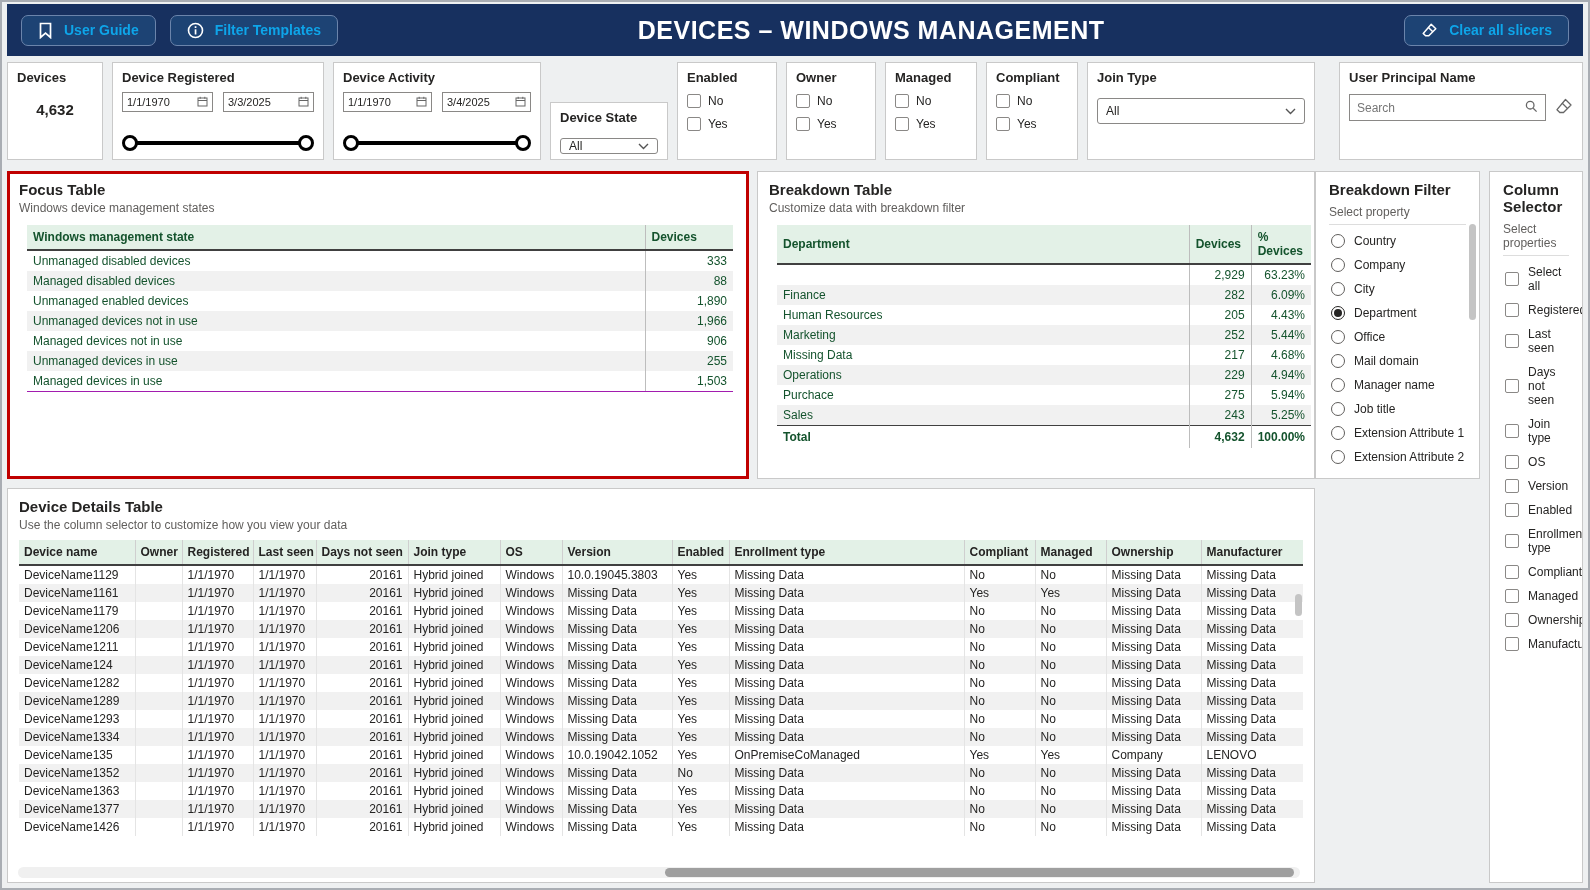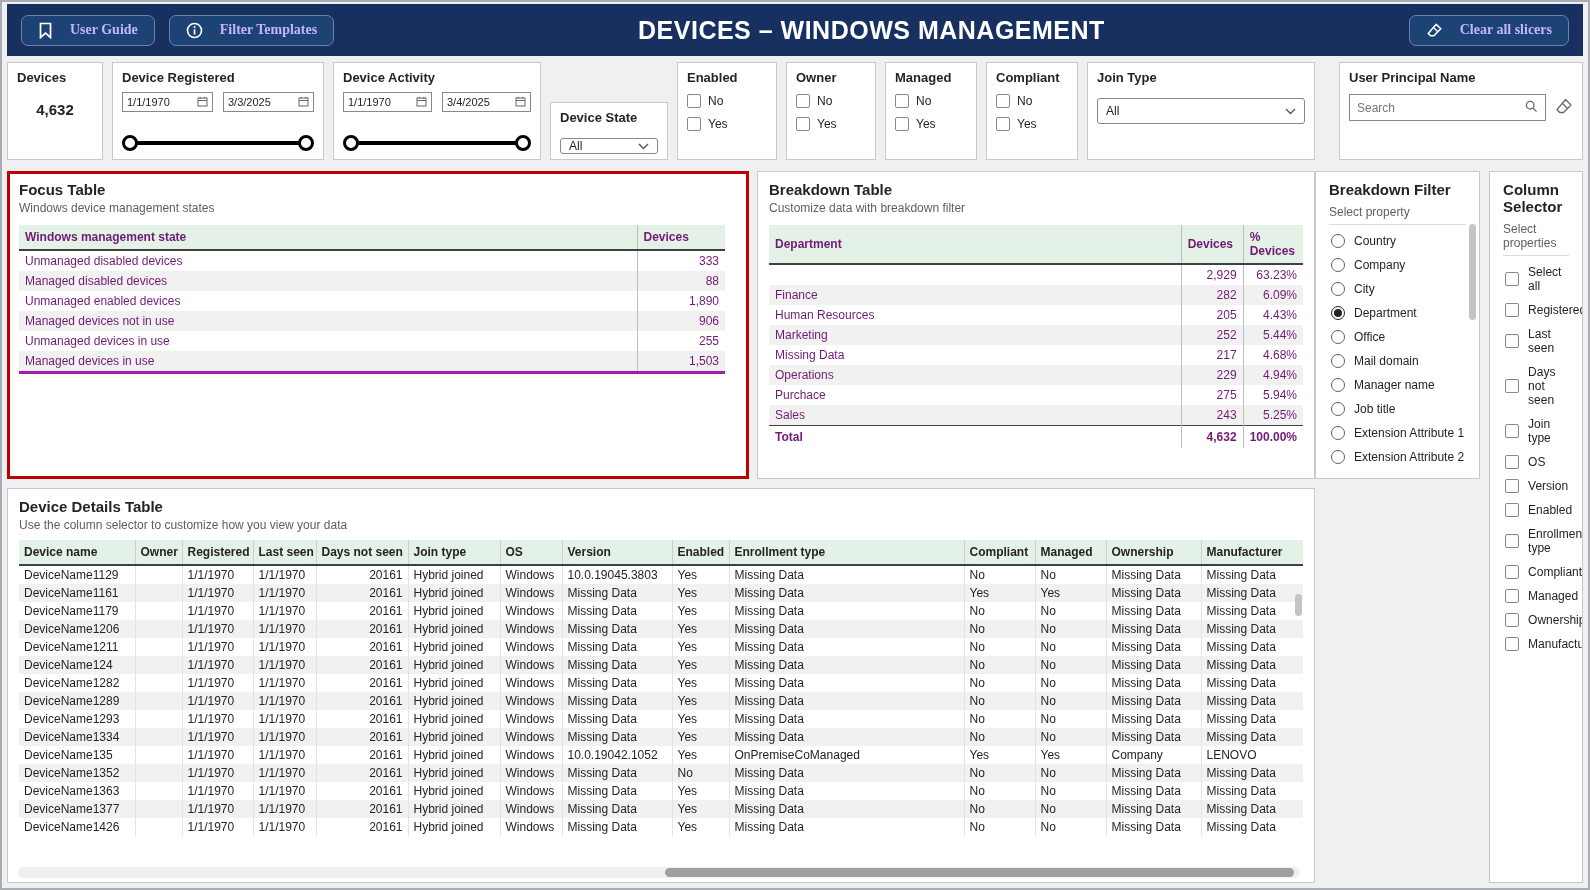--- a/index.html
+++ b/index.html
@@ -2,21 +2,21 @@
 <html style="--header_bg: #17305f; --header_btn: #1d4374; --accent_red: #c00000; --table_header: #e3f1e7;"><head>
 <meta charset="utf-8">
 <style>
   *{box-sizing:border-box;margin:0;padding:0;}
   html,body{width:1590px;height:890px;}
   body{font-family:"Liberation Sans","DejaVu Sans",sans-serif;background:#fff;color:#252423;}
   .page{width:1590px;height:890px;background:#eef0f1;border:2px solid #a9adb3;padding:2px 5px 5px;display:flex;flex-direction:column;}
 
   
   .topbar{height:52px;flex:none;background:var(--header_bg,#17305f);display:flex;align-items:center;padding:0 14px;gap:14px;margin-bottom:6px;}
-  .tb-btn{display:flex;align-items:center;gap:17px;background:var(--header_btn,#1d4374);border:1px solid #6b84ab;border-radius:7px;padding:6px 16px;font-size:14px;font-weight:bold;color:#c4b5fd;cursor:pointer;white-space:nowrap;font-family:Liberation Serif, serif;}
+  .tb-btn{display:flex;align-items:center;gap:11px;background:var(--header_btn,#1d4374);border:1px solid #6b84ab;border-radius:7px;padding:6px 16px;font-size:14px;font-weight:bold;color:#0ea5e9;cursor:pointer;white-space:nowrap;}
   .topbar-title{flex:1;text-align:center;font-size:25px;font-weight:bold;color:#fff;letter-spacing:.5px;}
   .tb-icon{display:inline-flex;flex:none;}
 
   
   .filter-row{height:98px;flex:none;display:flex;gap:9px;margin-bottom:11px;}
   .card{background:#fff;border:1px solid #c9c9c9;padding:7px 9px;display:flex;flex-direction:column;flex:none;}
   .card-label{font-size:13px;font-weight:bold;color:#252423;white-space:nowrap;}
   .devices-card{width:96px;}
   .devices-value{text-align:center;font-size:15px;font-weight:bold;margin-top:16px;}
   .date-card{width:212px;}
@@ -49,28 +49,28 @@
   .right-col{flex:1;display:flex;flex-direction:row;gap:9px;min-height:0;}
   .mid-row{height:308px;flex:none;display:flex;gap:8px;}
   .panel{background:#fff;border:1px solid #c9c9c9;padding:9px 11px;position:relative;overflow:hidden;}
   .panel-title{font-size:15px;font-weight:bold;}
   .panel-sub{font-size:12px;color:#605e5c;margin-top:3px;}
   .focus-panel{width:742px;flex:none;border:3px solid var(--accent_red,#c00000);padding:7px 9px;}
   .breakdown-panel{flex:1;}
   .device-panel{flex:1;min-height:0;}
 
   
-  .data-table{border-collapse:collapse;font-size:12px;color:#701a75;}
+  .data-table{border-collapse:collapse;font-size:12px;color:#14532d;margin-left:8px;}
   .data-table th{background:var(--table_header,#e3f1e7);font-weight:bold;text-align:left;padding:5px 6px;border-bottom:2px solid #404040;cursor:pointer;}
   .data-table td{padding:3px 6px;}
   .data-table tbody tr:nth-child(even){background:#f1f1f1;}
   .num{text-align:right;}
   .vline{border-left:1px solid #bdbdbd;}
   .focus-table{width:706px;margin-top:10px;}
-  .focus-table tbody tr:last-child td{border-bottom:3px solid #a21caf;}
+  .focus-table tbody tr:last-child td{border-bottom:1px solid #a21caf;}
   .bd-table{width:100%;margin-top:10px;}
   .total-row td{font-weight:bold;border-top:1px solid #404040;padding:4px 6px;background:#fff;}
 
   .device-wrap{margin-top:8px;overflow:hidden;height:calc(100% - 46px);position:relative;}
   .device-table{table-layout:fixed;width:1302px;border-collapse:collapse;font-size:12px;}
   .device-table th{background:var(--table_header,#e3f1e7);font-weight:bold;text-align:left;padding:5px 5px;border-bottom:2px solid #404040;border-right:1px solid #cfcfcf;white-space:nowrap;overflow:hidden;cursor:pointer;}
   .device-table td{padding:2px 5px;border-right:1px solid #e4e4e4;white-space:nowrap;overflow:hidden;}
   .device-table tbody tr:nth-child(even){background:#f1f1f1;}
   .device-table td:nth-child(5){text-align:right;}
 
@@ -299,20 +299,24 @@
               </tr>
                 <tr>
                 <td>Managed disabled devices</td>
                 <td class="num vline">88</td>
               </tr>
                 <tr>
                 <td>Unmanaged enabled devices</td>
                 <td class="num vline">1,890</td>
               </tr>
                 <tr>
+                <td>Unmanaged devices not in use</td>
+                <td class="num vline">1,966</td>
+              </tr>
+                <tr>
                 <td>Managed devices not in use</td>
                 <td class="num vline">906</td>
               </tr>
                 <tr>
                 <td>Unmanaged devices in use</td>
                 <td class="num vline">255</td>
               </tr>
                 <tr>
                 <td>Managed devices in use</td>
                 <td class="num vline">1,503</td>

